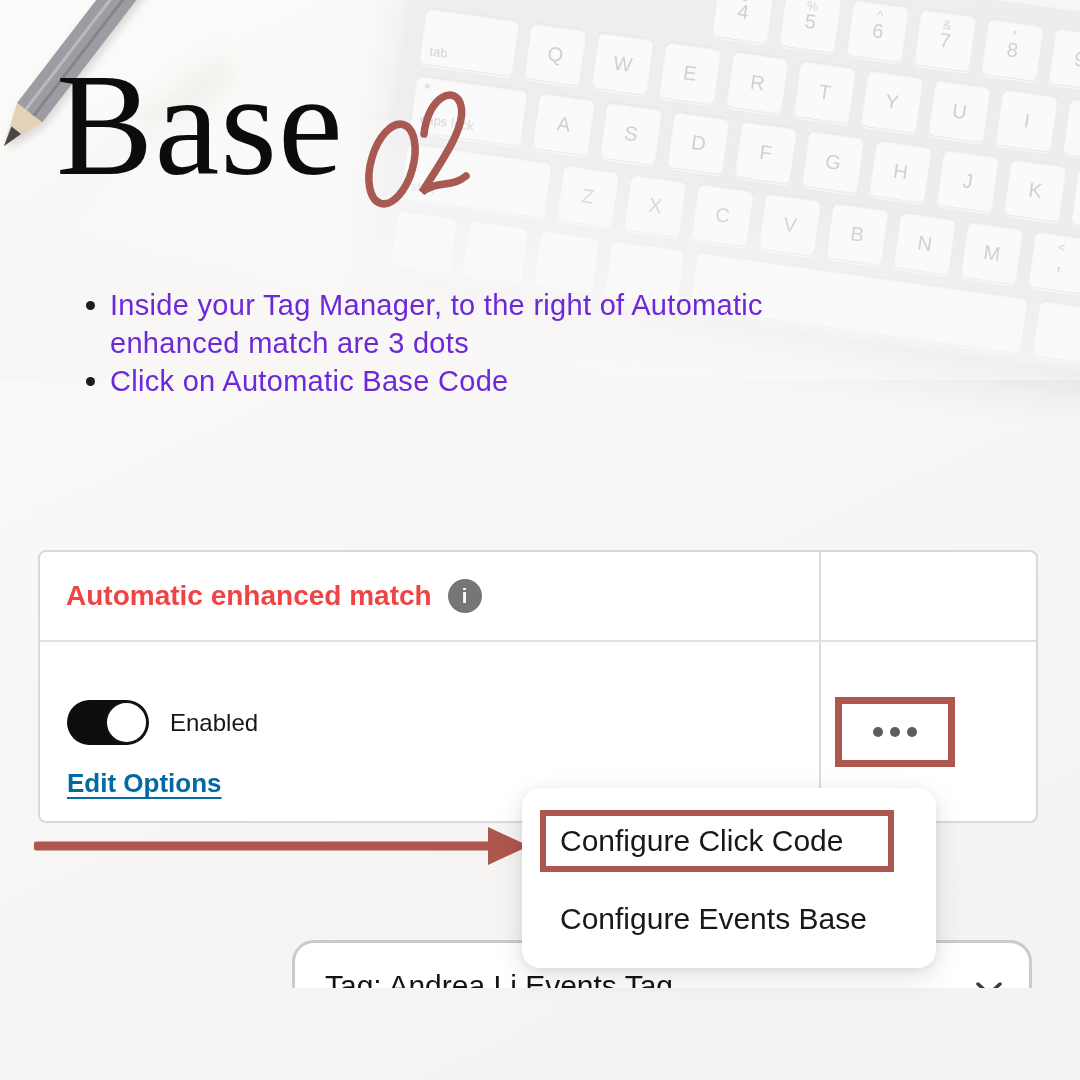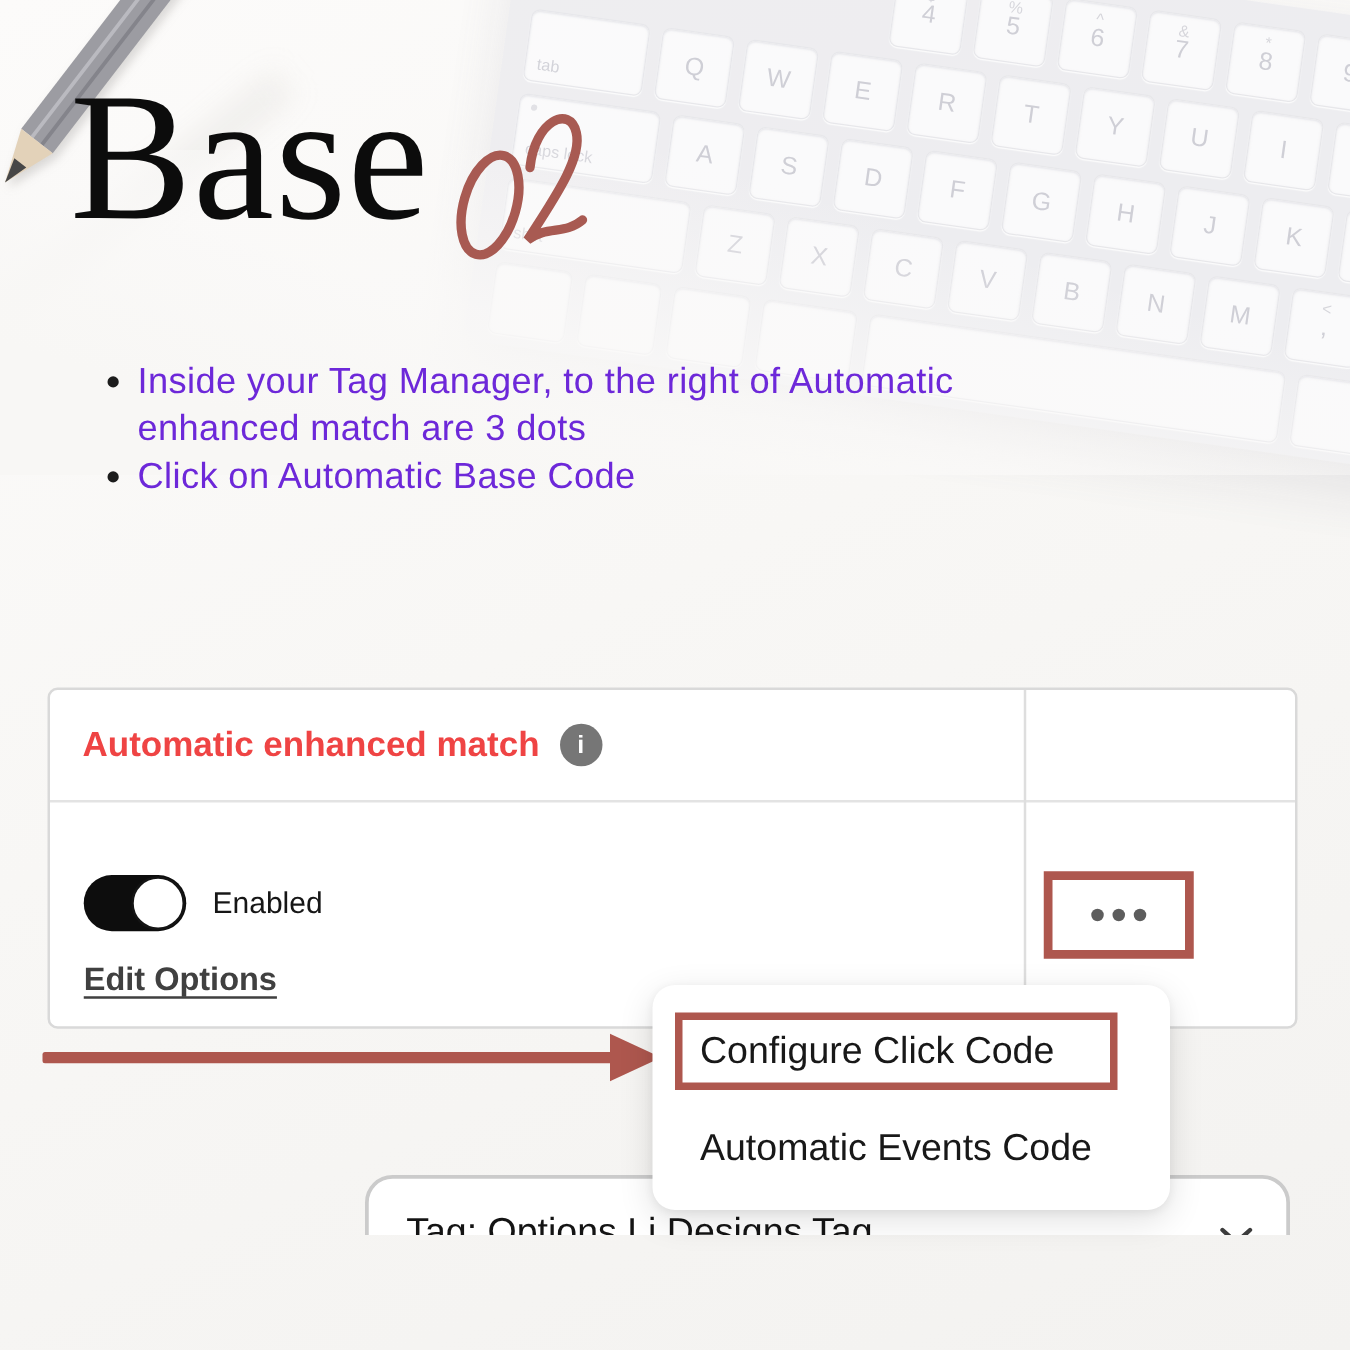--- a/index.html
+++ b/index.html
@@ -54,21 +54,21 @@
   .panel-vdivider{position:absolute;left:779px;top:0;bottom:0;width:2px;background:#dedede;}
   .panel-header{height:88px;border-bottom:2px solid #e3e3e3;display:flex;align-items:center;padding-left:26px;}
   .panel-title{font-size:28px;font-weight:700;color:#ef4444;}
   .info-badge{width:34px;height:34px;border-radius:50%;background:#767676;color:#fff;display:flex;
     align-items:center;justify-content:center;margin-left:16px;font-size:20px;font-weight:700;}
   .toggle{position:absolute;left:27px;top:148px;width:82px;height:45px;border-radius:23px;background:#0d0d0d;cursor:pointer;}
   .toggle-knob{position:absolute;right:1px;top:1px;width:43px;height:43px;border-radius:50%;background:#fff;
     border:2px solid #141414;box-sizing:border-box;}
   .enabled-label{position:absolute;left:130px;top:148px;height:45px;display:flex;align-items:center;
     font-size:24px;color:#161616;}
-  .edit-options{position:absolute;left:27px;top:216px;font-size:26px;font-weight:700;color:#404040;
+  .edit-options{position:absolute;left:27px;top:216px;font-size:26px;font-weight:700;color:#0369a1;
     text-decoration:underline;text-decoration-thickness:2px;text-underline-offset:5px;cursor:pointer;}
   .dots-box{position:absolute;left:795px;top:145px;width:120px;height:70px;border:7px solid #ae574e;
     box-sizing:border-box;background:#fff;display:flex;align-items:center;justify-content:center;gap:7px;}
   .gdot{width:10px;height:10px;border-radius:50%;background:#5d5d5d;}
 
   
   .arrow-svg{position:absolute;left:32px;top:824px;z-index:4;}
 
   
   .menu{position:absolute;left:522px;top:788px;width:414px;height:180px;background:#fff;border-radius:18px;
@@ -281,27 +281,27 @@
   </div>
 </div>
 
 <svg class="arrow-svg" width="505" height="44" viewBox="0 0 505 44">
   <rect x="2" y="17.5" width="458" height="9" rx="2" fill="#ae574e"></rect>
   <polygon points="456,3 497,22 456,41" fill="#ae574e"></polygon>
 </svg>
 
 <div class="clip988">
   <div class="tag-panel">
-    <div class="tag-label">Tag: Options Li Designs Tag</div>
+    <div class="tag-label">Tag: Andrea Li Events Tag</div>
     <svg class="sort-icon" width="28" height="16" viewBox="0 0 28 16">
       <polyline points="3,3 14,13 25,3" fill="none" stroke="#3c3c3c" stroke-width="3.5" stroke-linecap="round"></polyline>
     </svg>
   </div>
 </div>
 
 <div class="menu">
     <div class="menu-item hl">
       <span>Configure Click Code</span>
     </div>
     <div class="menu-item plain">
-      <span>Automatic Events Code</span>
+      <span>Configure Events Base</span>
     </div>
   </div>
 
 </body></html>

